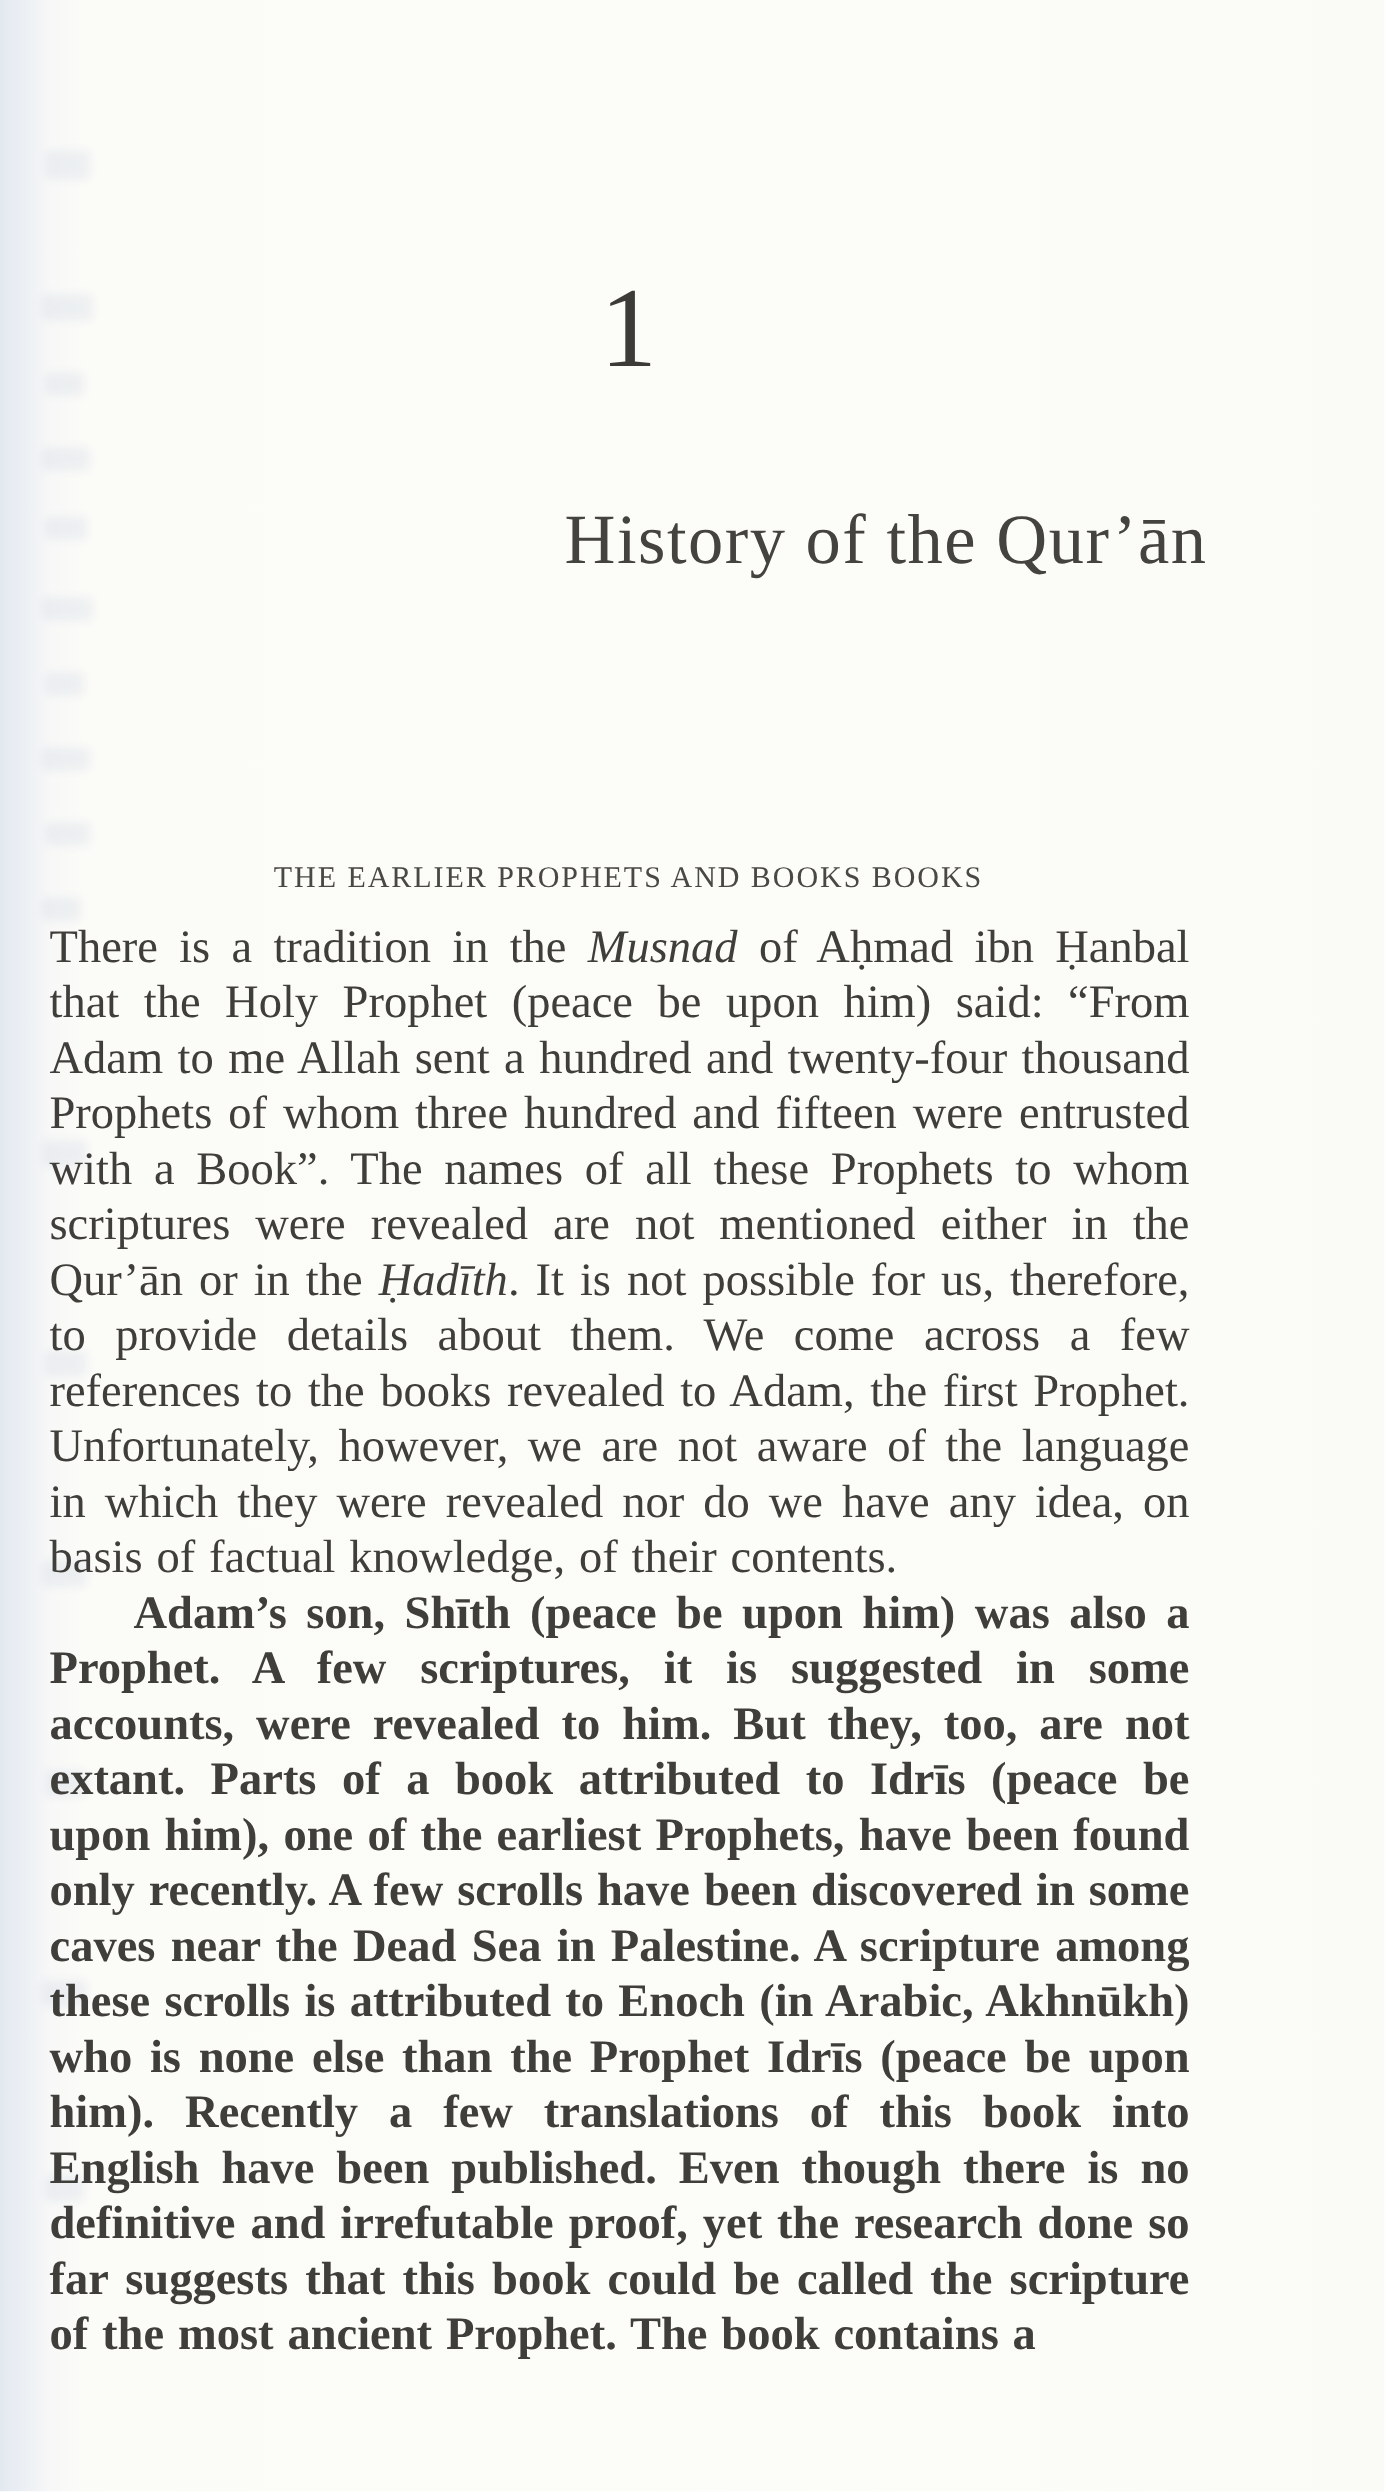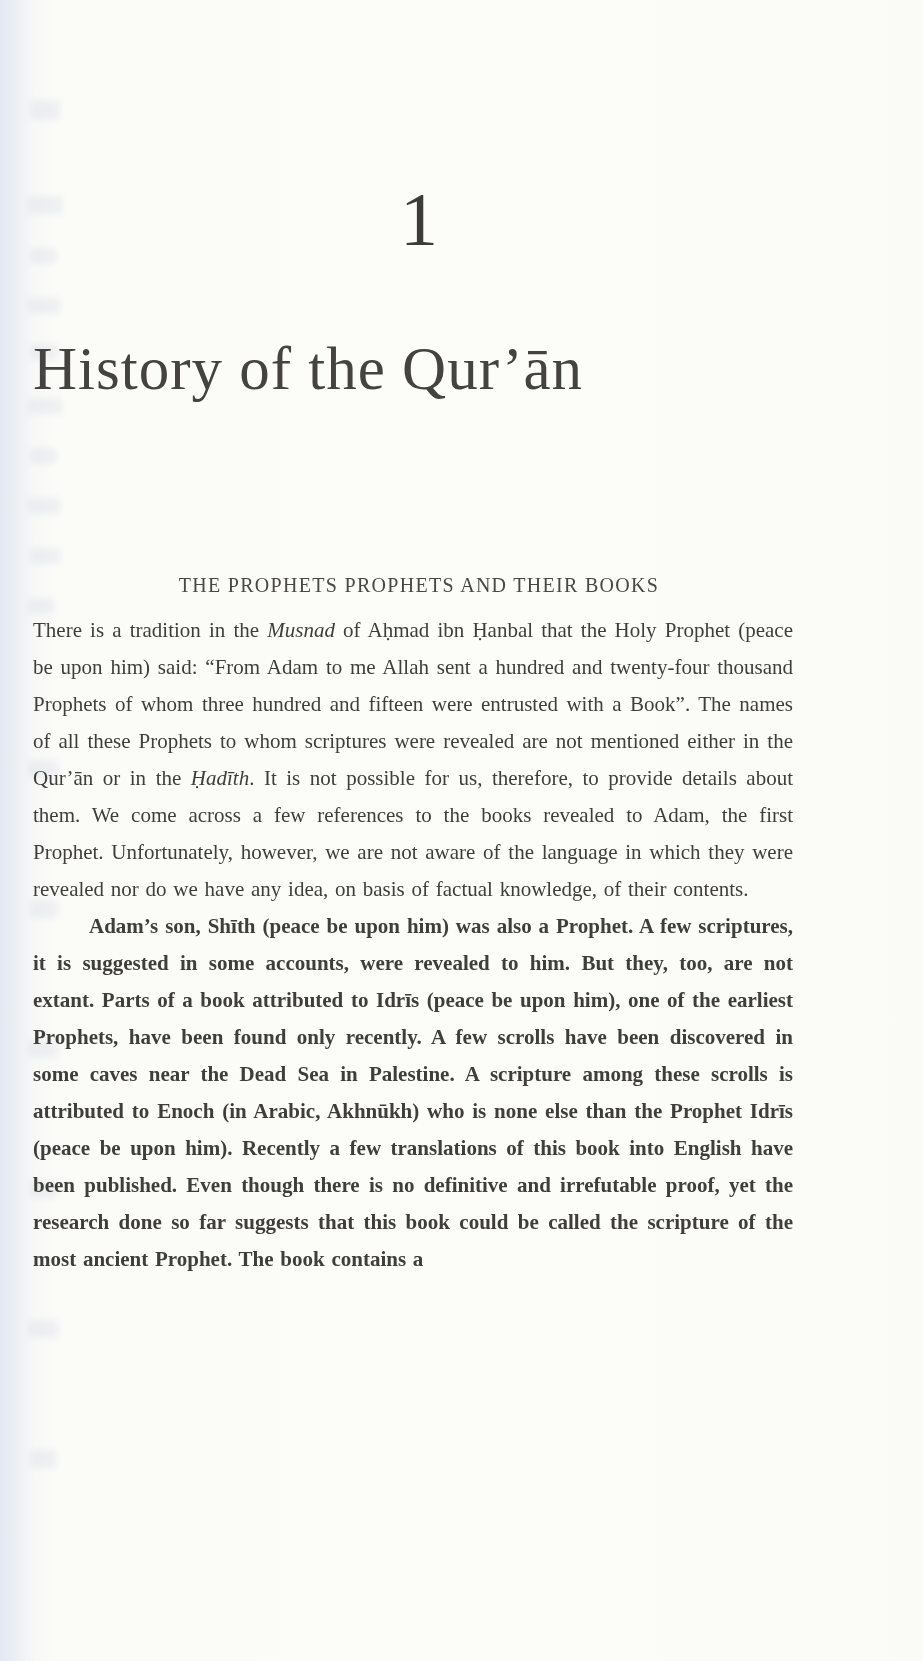--- a/index.html
+++ b/index.html
@@ -37,43 +37,43 @@
     width: 772px;
     text-align: center;
     font-size: 76px;
     line-height: 1.1;
     color: #3d3b38;
   }
   .chapter-title {
     position: absolute;
     left: 33px; top: 332px;
     width: 772px;
-    text-align: left;
-    font-size: 61px;
+    text-align: right;
+    font-size: 47px;
     line-height: 1.2;
     letter-spacing: 1px;
     color: #45433f;
   }
   .section-heading {
     position: absolute;
     left: 33px; top: 574px;
     width: 772px;
     text-align: center;
     font-size: 20px;
     letter-spacing: 1.3px;
     color: #4a4844;
   }
   .body-text {
     position: absolute;
     left: 33px; top: 612px;
     width: 760px;
   }
   .body-text p {
     margin: 0;
-    font-size: 21px;
+    font-size: 31px;
     line-height: 37px;
     text-align: justify;
     color: #403e3b;
     word-spacing: 1.5px;
   }
   .body-text p + p {
     text-indent: 56px;
     font-weight: bold;
   }
   .body-text em {
@@ -101,20 +101,20 @@
   <div class="bleed" style="left:30px; top:900px;  width:28px; height:18px;"></div>
   <div class="bleed" style="left:28px; top:1040px; width:30px; height:18px;"></div>
   <div class="bleed" style="left:30px; top:1180px; width:28px; height:18px;"></div>
   <div class="bleed" style="left:28px; top:1320px; width:30px; height:18px;"></div>
   <div class="bleed" style="left:30px; top:1450px; width:26px; height:18px;"></div>
 
   <div class="chapter-number">1</div>
 
   <div class="chapter-title">History of the Qur’ān</div>
 
-  <div class="section-heading">THE PROPHETS PROPHETS AND THEIR BOOKS</div>
+  <div class="section-heading">THE EARLIER PROPHETS AND BOOKS BOOKS</div>
 
   <div class="body-text">
     <p><span>There is a tradition in the </span><em>Musnad</em><span> of Aḥmad ibn Ḥanbal that the Holy Prophet (peace be upon him) said: “From Adam to me Allah sent a hundred and twenty-four thousand Prophets of whom three hundred and fifteen were entrusted with a Book”. The names of all these Prophets to whom scriptures were revealed are not mentioned either in the Qur’ān or in the </span><em>Ḥadīth</em><span>. It is not possible for us, therefore, to provide details about them. We come across a few references to the books revealed to Adam, the first Prophet. Unfortunately, however, we are not aware of the language in which they were revealed nor do we have any idea, on basis of factual knowledge, of their contents.</span></p>
     <p><span>Adam’s son, Shīth (peace be upon him) was also a Prophet. A few scriptures, it is suggested in some accounts, were revealed to him. But they, too, are not extant. Parts of a book attributed to Idrīs (peace be upon him), one of the earliest Prophets, have been found only recently. A few scrolls have been discovered in some caves near the Dead Sea in Palestine. A scripture among these scrolls is attributed to Enoch (in Arabic, Akhnūkh) who is none else than the Prophet Idrīs (peace be upon him). Recently a few translations of this book into English have been published. Even though there is no definitive and irrefutable proof, yet the research done so far suggests that this book could be called the scripture of the most ancient Prophet. The book contains a</span></p>
   </div>
 
 </div>
 
 </body></html>

